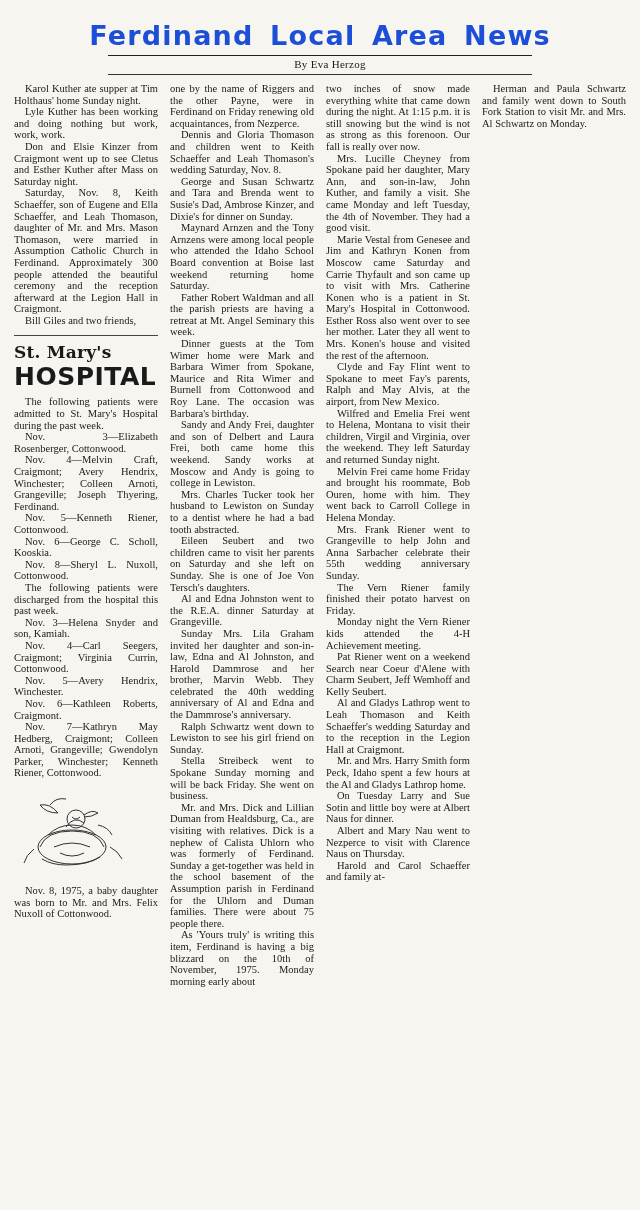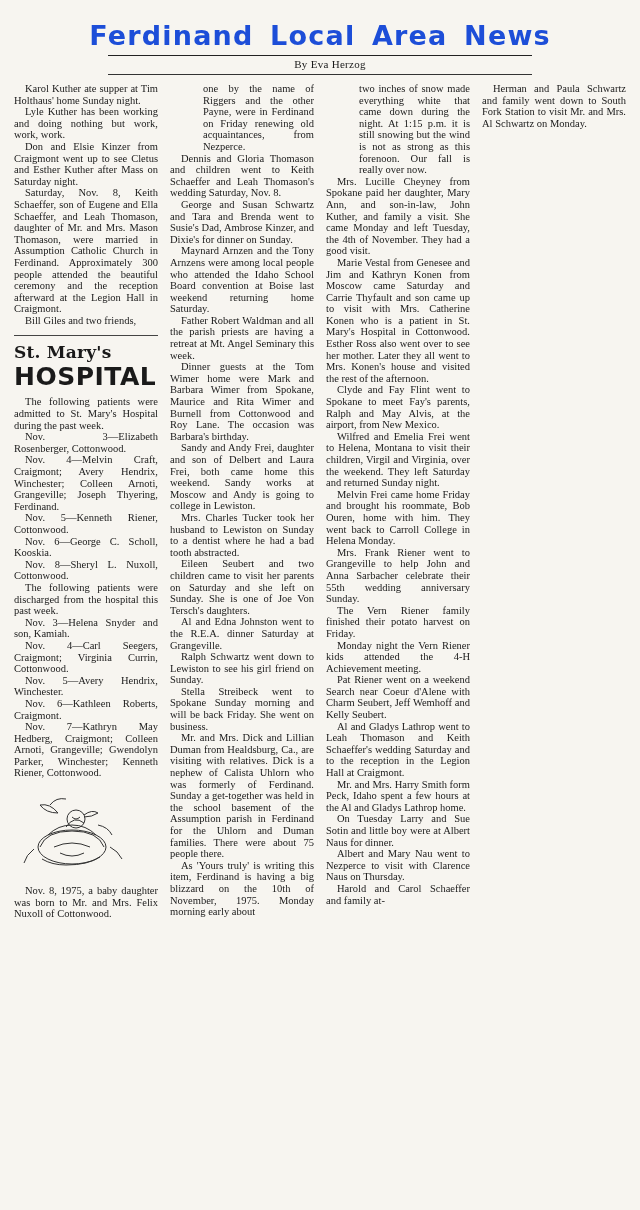--- a/index.html
+++ b/index.html
@@ -72,21 +72,21 @@
   p.art {
     margin: 0 0 0 0;
     font-size: 10.5px;
     line-height: 11.6px;
     text-align: justify;
     text-indent: 11px;
     font-family: "Liberation Serif", serif;
     -webkit-hyphens: auto;
     hyphens: auto;
   }
-  p.art.noindent { text-indent: 0; margin-left: 33px; }
+  p.art.noindent { text-indent: 0; }
   .hr-thin {
     border: none;
     border-top: 1px solid #444;
     margin: 9px 0 7px 0;
   }
   .head-stmarys {
     font-family: "DejaVu Serif", serif;
     font-weight: bold;
     font-size: 17px;
     line-height: 19px;
@@ -176,20 +176,21 @@
           <p class="art noindent">one by the name of Riggers and the other Payne, were in Ferdinand on Friday renewing old acquaintances, from Nezperce.</p>
           <p class="art">Dennis and Gloria Thomason and children went to Keith Schaeffer and Leah Thomason's wedding Saturday, Nov. 8.</p>
           <p class="art">George and Susan Schwartz and Tara and Brenda went to Susie's Dad, Ambrose Kinzer, and Dixie's for dinner on Sunday.</p>
           <p class="art">Maynard Arnzen and the Tony Arnzens were among local people who attended the Idaho School Board convention at Boise last weekend returning home Saturday.</p>
           <p class="art">Father Robert Waldman and all the parish priests are having a retreat at Mt. Angel Seminary this week.</p>
           <p class="art">Dinner guests at the Tom Wimer home were Mark and Barbara Wimer from Spokane, Maurice and Rita Wimer and Burnell from Cottonwood and Roy Lane. The occasion was Barbara's birthday.</p>
           <p class="art">Sandy and Andy Frei, daughter and son of Delbert and Laura Frei, both came home this weekend. Sandy works at Moscow and Andy is going to college in Lewiston.</p>
           <p class="art">Mrs. Charles Tucker took her husband to Lewiston on Sunday to a dentist where he had a bad tooth abstracted.</p>
           <p class="art">Eileen Seubert and two children came to visit her parents on Saturday and she left on Sunday. She is one of Joe Von Tersch's daughters.</p>
           <p class="art">Al and Edna Johnston went to the R.E.A. dinner Saturday at Grangeville.</p>
+          <p class="art">Sunday Mrs. Lila Graham invited her daughter and son-in-law, Edna and Al Johnston, and Harold Dammrose and her brother, Marvin Webb. They celebrated the 40th wedding anniversary of Al and Edna and the Dammrose's anniversary.</p>
           <p class="art">Ralph Schwartz went down to Lewiston to see his girl friend on Sunday.</p>
           <p class="art">Stella Streibeck went to Spokane Sunday morning and will be back Friday. She went on business.</p>
           <p class="art">Mr. and Mrs. Dick and Lillian Duman from Healdsburg, Ca., are visiting with relatives. Dick is a nephew of Calista Uhlorn who was formerly of Ferdinand. Sunday a get-together was held in the school basement of the Assumption parish in Ferdinand for the Uhlorn and Duman families. There were about 75 people there.</p>
           <p class="art">As 'Yours truly' is writing this item, Ferdinand is having a big blizzard on the 10th of November, 1975. Monday morning early about</p>
         </div>
       </div>
     <div class="col">
         <div class="col-inner" id="col-2">
           <p class="art noindent">two inches of snow made everything white that came down during the night. At 1:15 p.m. it is still snowing but the wind is not as strong as this forenoon. Our fall is really over now.</p>
           <p class="art">Mrs. Lucille Cheyney from Spokane paid her daughter, Mary Ann, and son-in-law, John Kuther, and family a visit. She came Monday and left Tuesday, the 4th of November. They had a good visit.</p>

